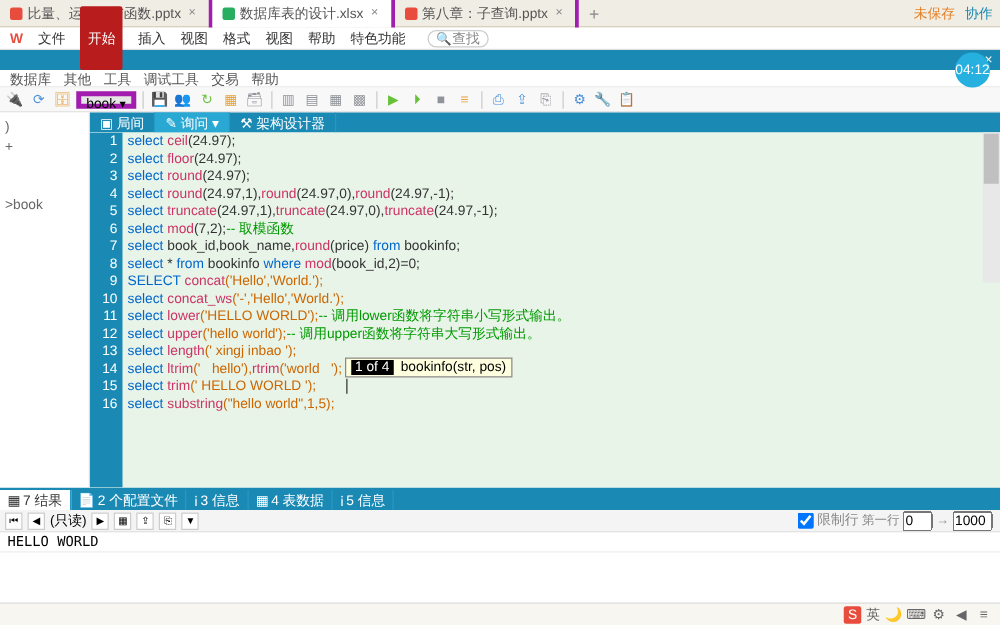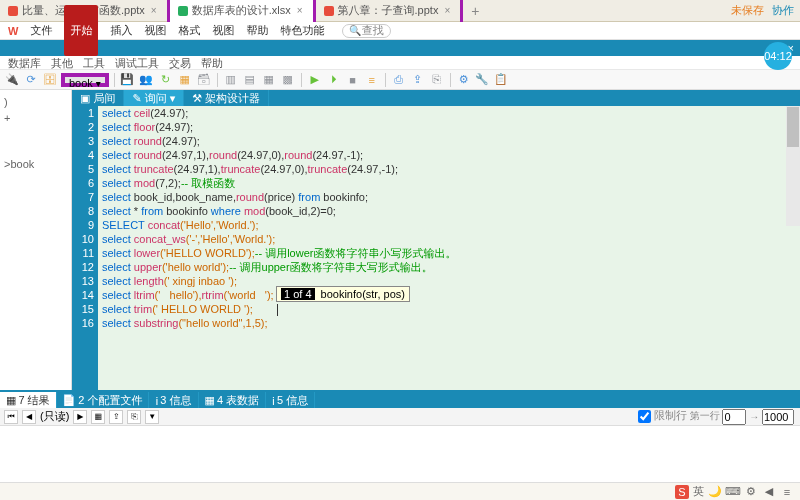--- a/index.html
+++ b/index.html
@@ -193,20 +193,21 @@
     <span class="rbtn">◀</span>
     <span>(只读)</span>
     <span class="rbtn">▶</span>
     <span class="rbtn">▦</span>
     <span class="rbtn">⇪</span>
     <span class="rbtn">⎘</span>
     <span class="rbtn">▼</span>
     <span class="limit"><input type="checkbox" checked="" style=""> <span>限制行</span> 第一行 <input type="text" size="2" value="0" style="width: 24px;"> → <input type="text" size="3" value="1000" style="width: 32px;"></span>
   </div>
   <div class="res-grid">
+    <div class="res-row">HELLO WORLD</div>
   </div>
 </div>
 
 <div class="scrollbar">
     <div class="sthumb"></div>
   </div>
 
 <div class="statusbar">
   <span class="sico" style="background:#e74c3c;color:#fff">S</span>
   <span>英</span>

